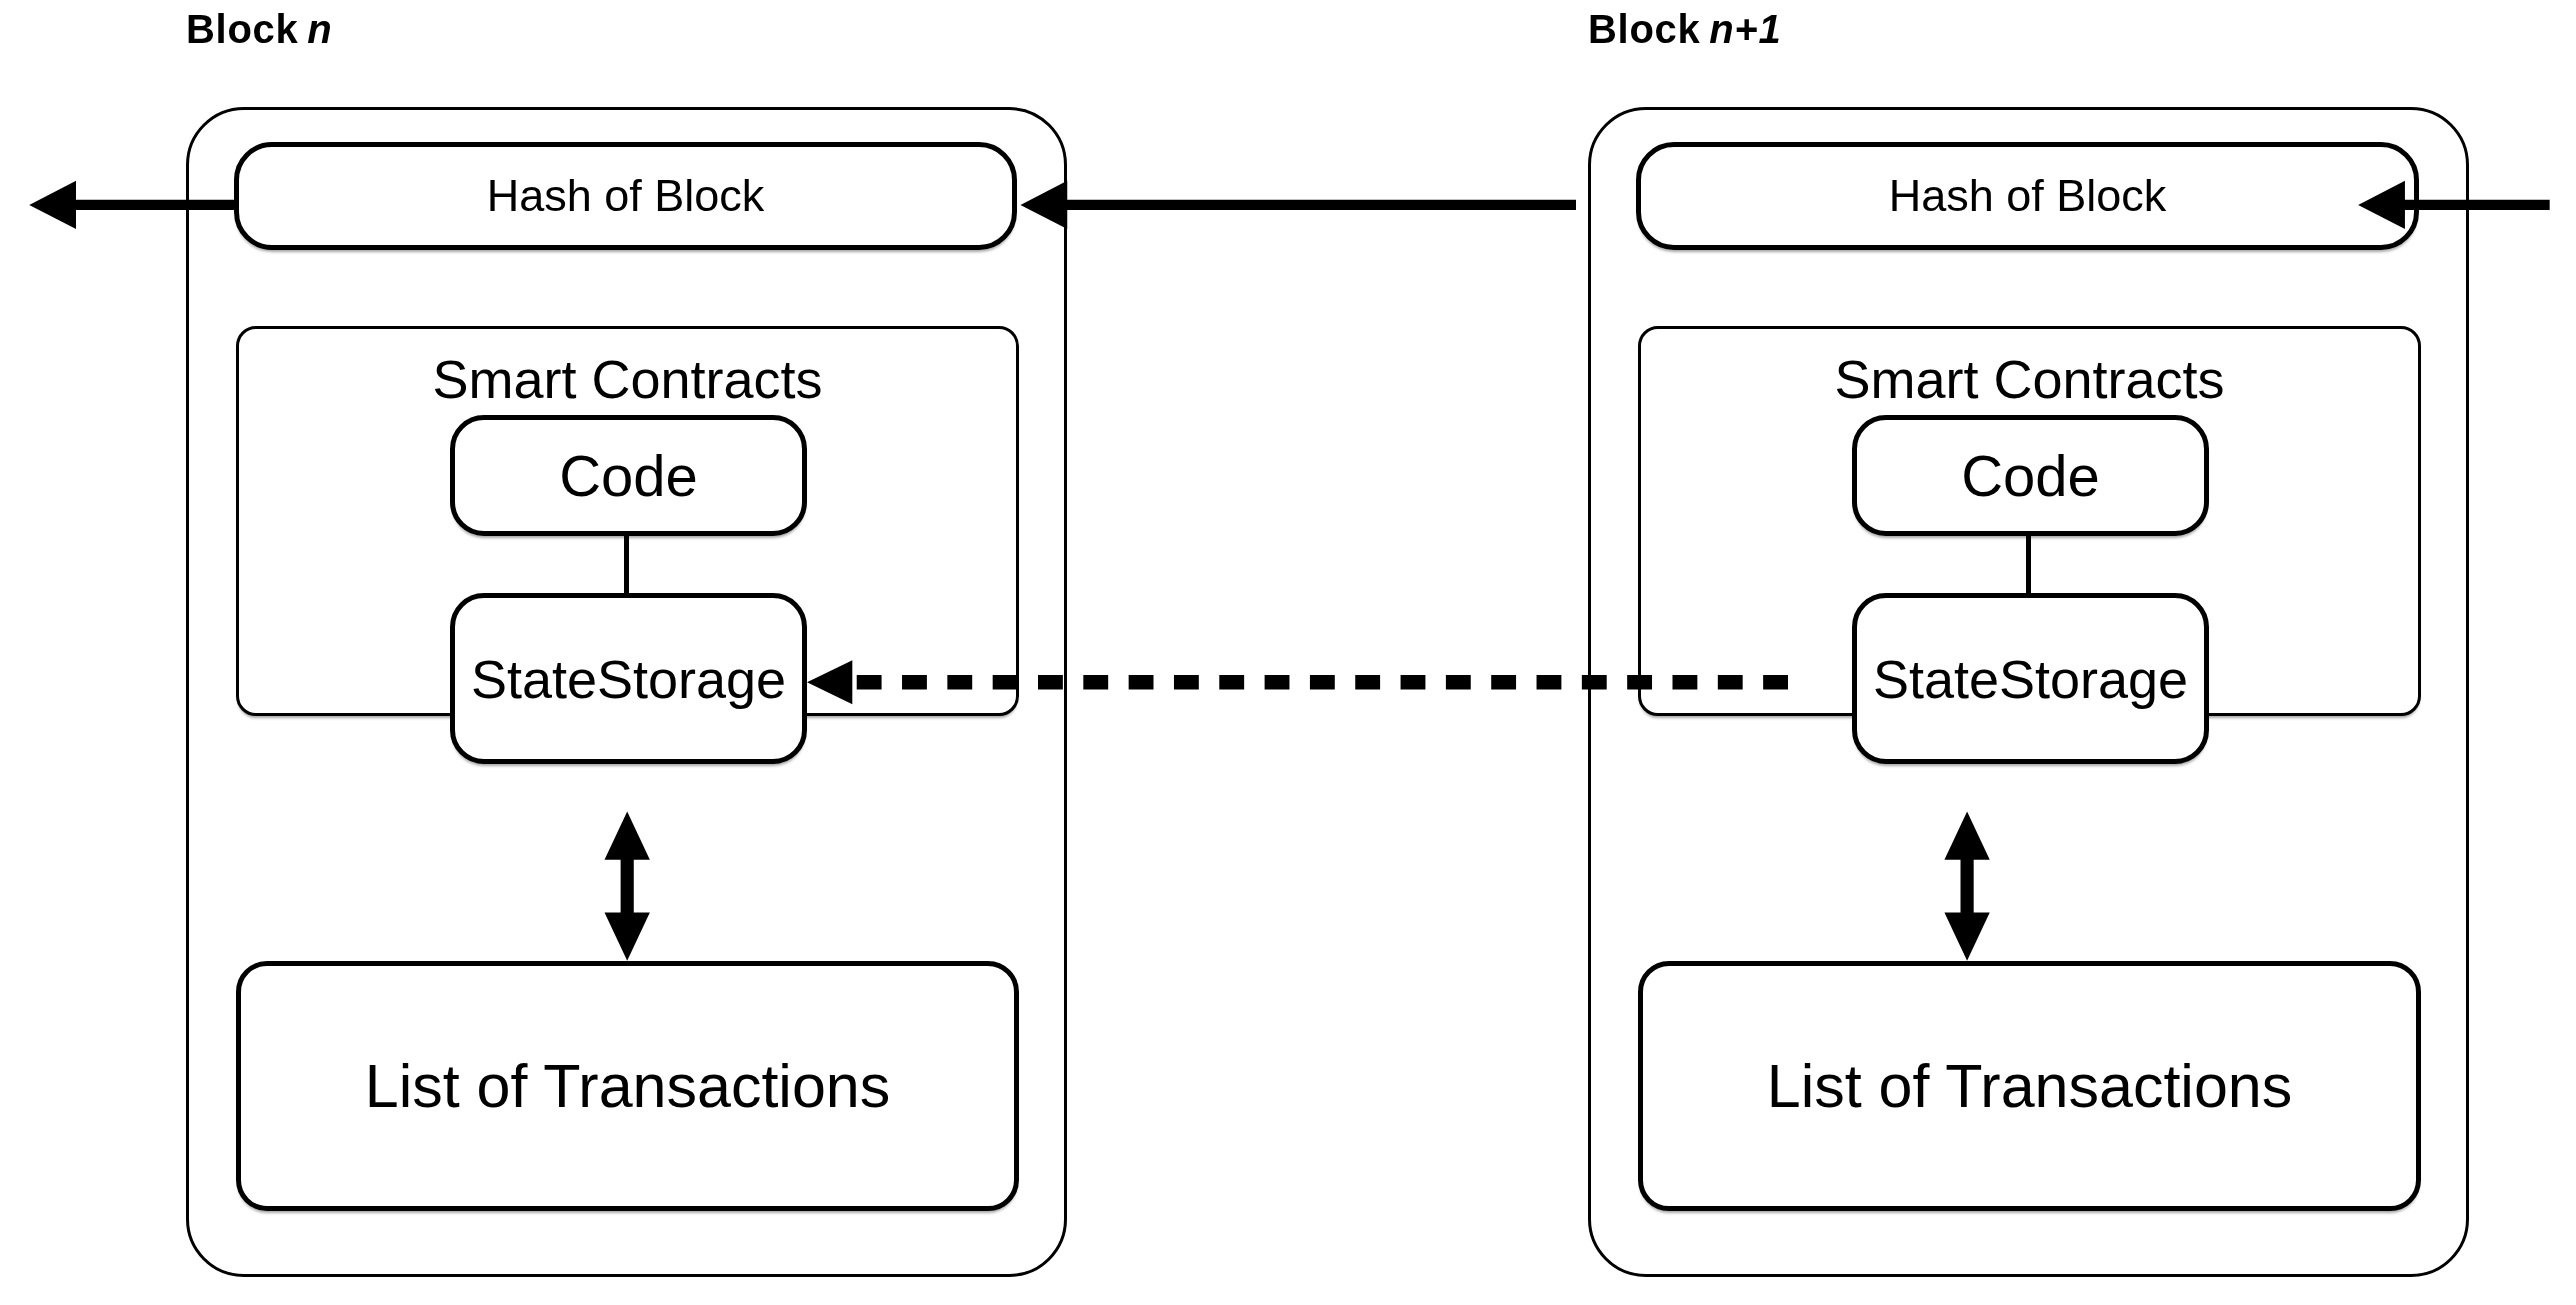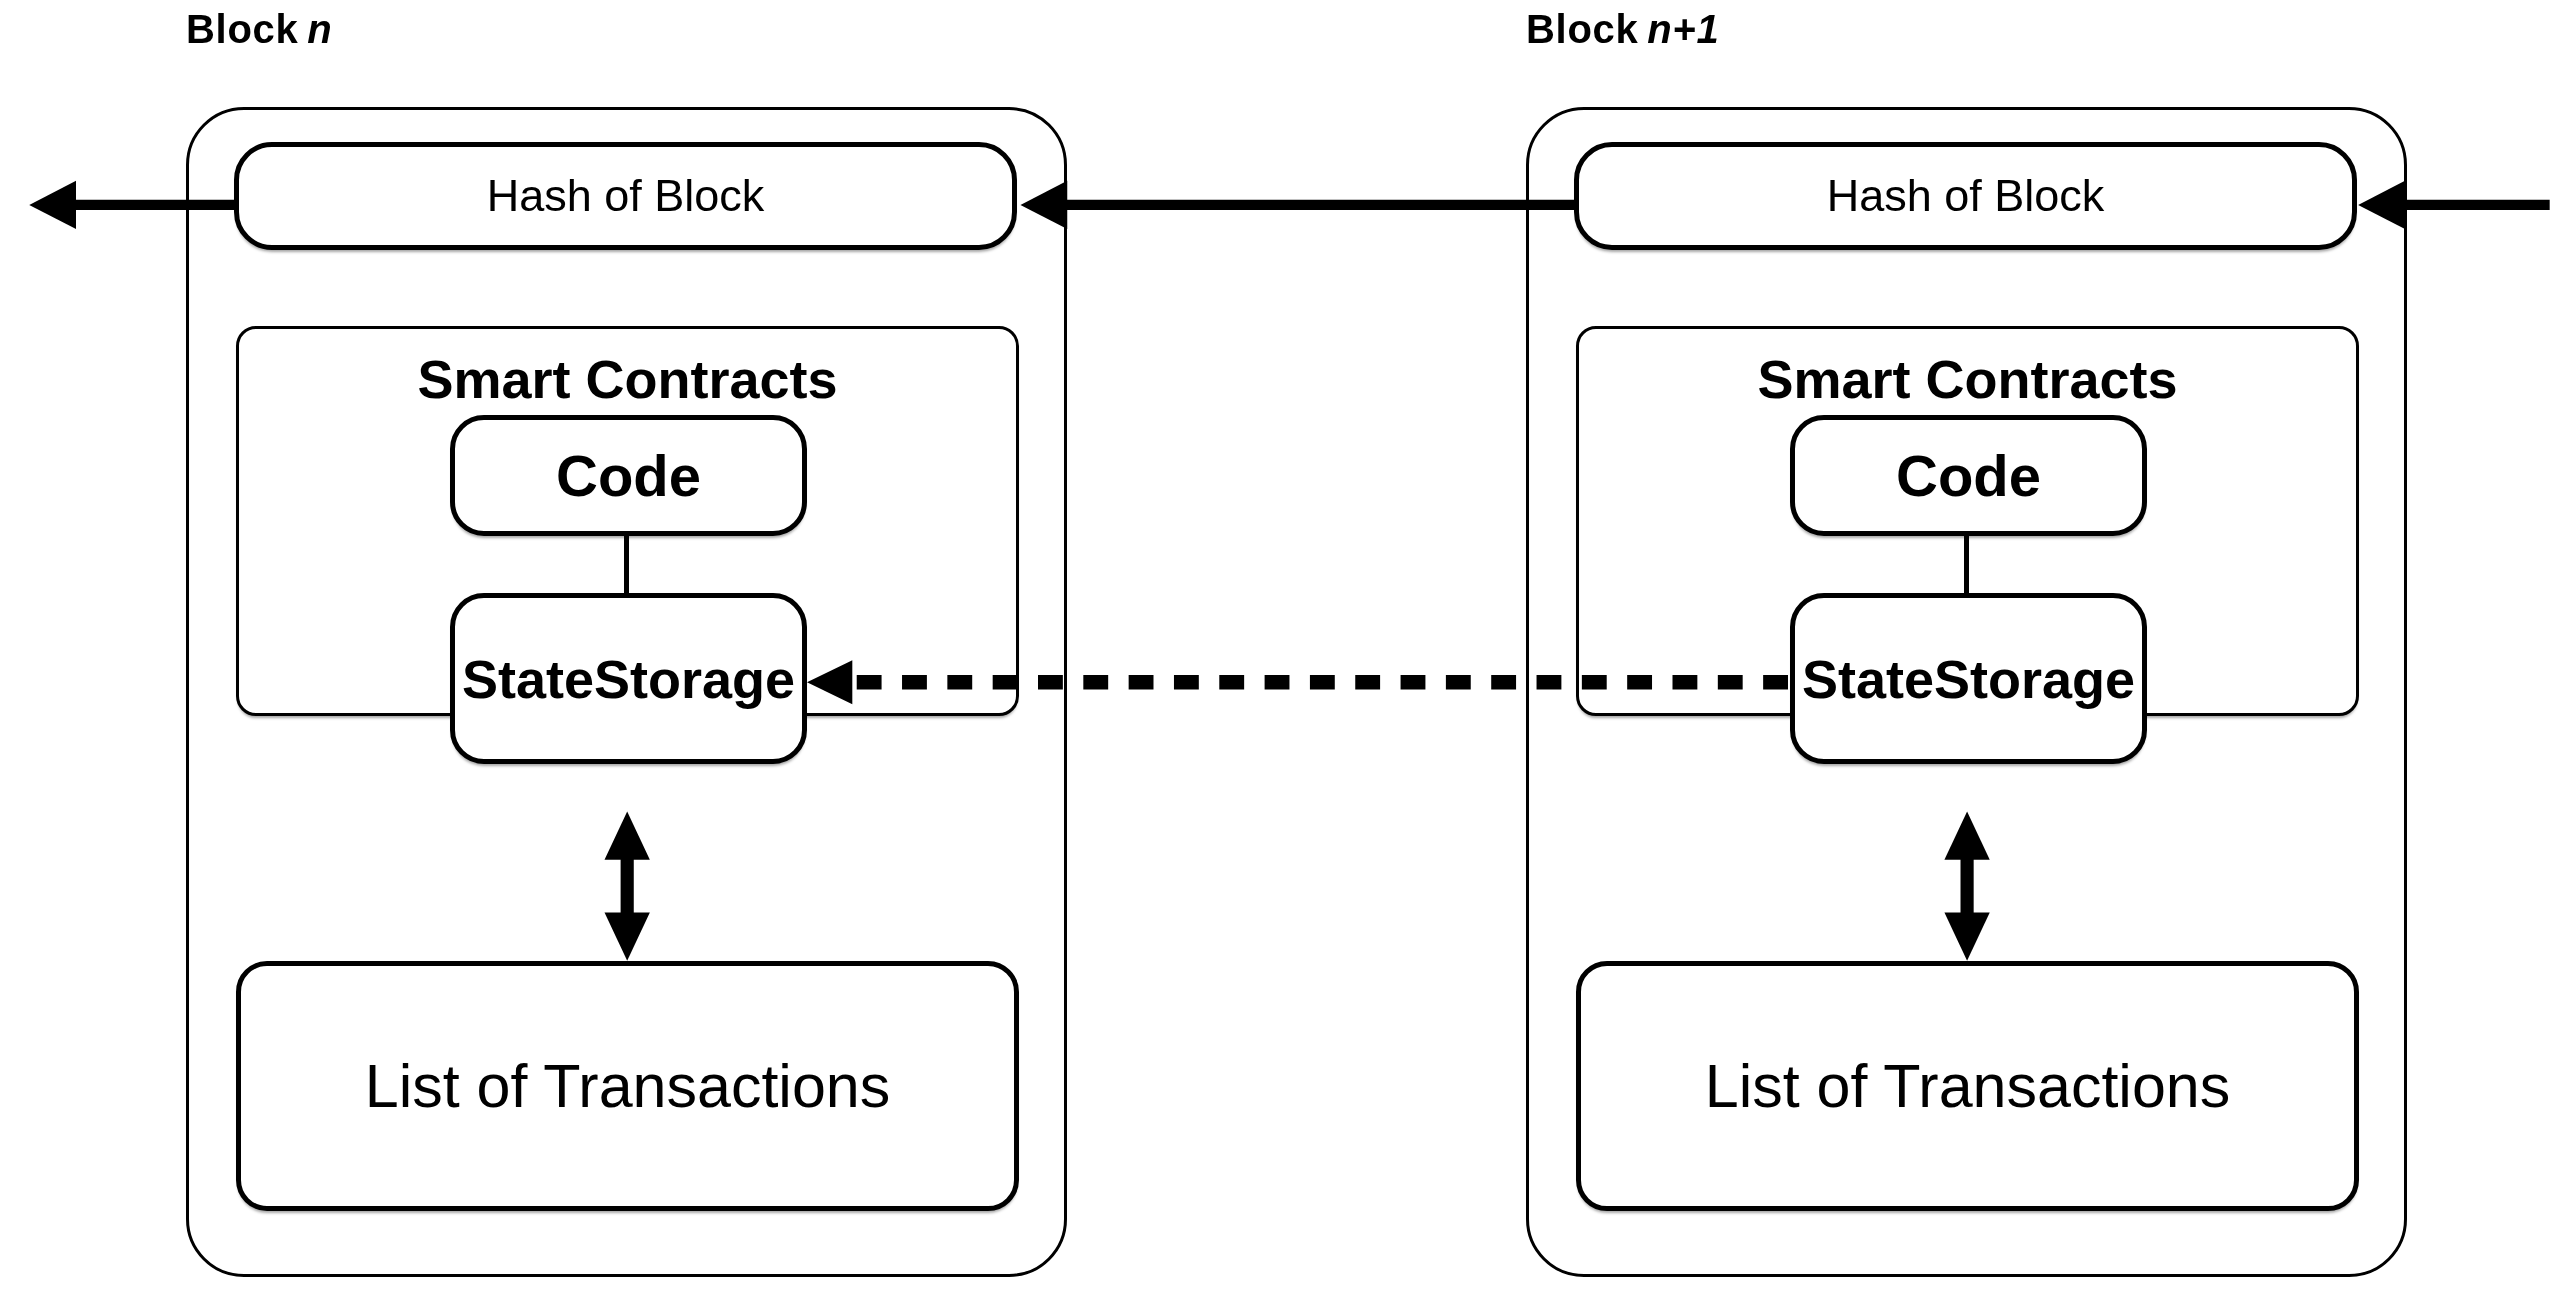--- a/index.html
+++ b/index.html
@@ -11,21 +11,21 @@
     position: relative;
     width: 2576px;
     height: 1306px;
     background: var(--bg);
     overflow: hidden;
   }
 
   
   .block { position: absolute; top: 107px; width: 881px; height: 1170px; }
   .block-0 { left: 186px; }
-  .block-1 { left: 1526px; padding-left: 6px; }
+  .block-1 { left: 1588px; padding-left: 6px; }
 
   .block-title {
     position: absolute;
     top: -100px; left: 0; right: 0;
     text-align: left;
     font-size: 40px;
     font-weight: bold;
     letter-spacing: 0.7px;
     white-space: nowrap;
   }
@@ -55,21 +55,20 @@
     border-radius: 38px;
     font-size: 45px;
   }
 
   .sc-box {
     left: 50px; top: 219px;
     width: 783px; height: 390px;
     border-width: 3.7px;
     border-radius: 20px;
     display: block;
-    font-weight: bold;
   }
   .sc-label {
     position: absolute;
     top: 19px; left: 0; right: 0;
     text-align: center;
     font-size: 54px;
     white-space: nowrap;
   }
   .code-box {
     left: 211px; top: 86px;

